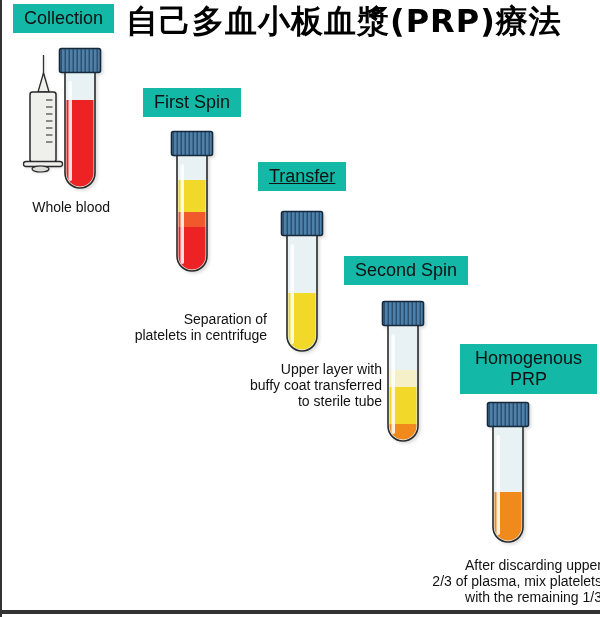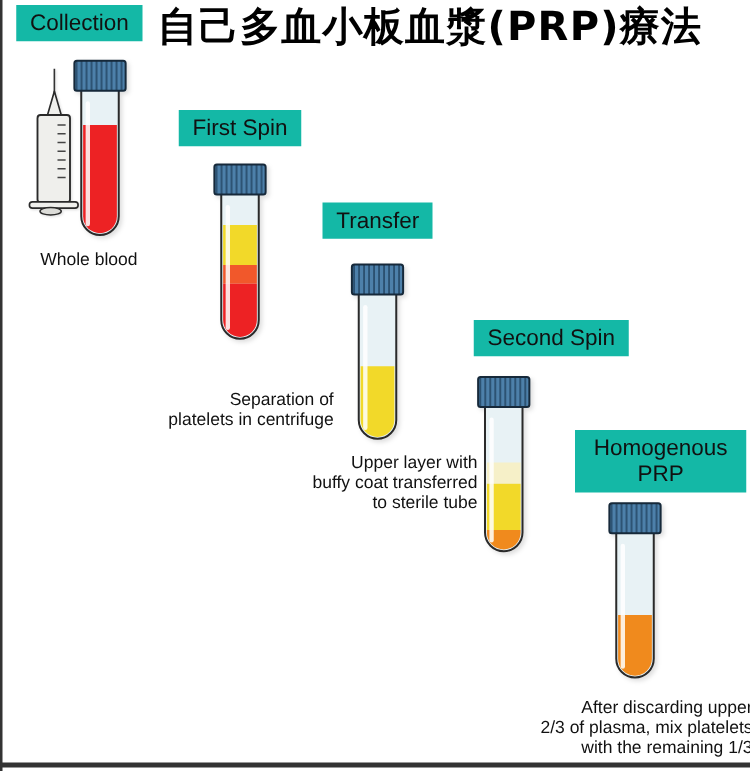--- a/index.html
+++ b/index.html
@@ -48,22 +48,22 @@
     </defs>
   </svg>
 
   <div class="edge-left"></div>
   <div class="edge-bottom"></div>
 
   <h1 class="title">自己多血小板血漿(PRP)療法</h1>
 
   <div class="step-label" style="left:13px;top:4px;">Collection</div>
   <div class="step-label" style="left:143px;top:88px;">First Spin</div>
-  <div class="step-label" style="left:258px;top:162px;">Transfer</div>
-  <div class="step-label" style="left:344px;top:256px;margin-left:35px;">Second Spin</div>
+  <div class="step-label" style="left:258px;top:162px;text-decoration:underline;">Transfer</div>
+  <div class="step-label" style="left:344px;top:256px;">Second Spin</div>
   <div class="step-label" style="left:440px;top:344px;width:115px;margin-left:20px;">Homogenous PRP</div>
 
   <svg class="syringe" viewBox="0 0 52 120">
     <line x1="29.5" y1="1" x2="29.5" y2="21" stroke="#333" stroke-width="1.3"></line>
     <polygon points="29.5,19 24,38 35,38" stroke="#2a2a2a" stroke-width="1.3" stroke-linejoin="round" fill="#efefec"></polygon>
     <rect x="16" y="38" width="26" height="70" rx="2.5" stroke="#2a2a2a" stroke-width="1.5" fill="#efefec"></rect>
     <g>
       <line class="tick" x1="32" y1="46" x2="38.5" y2="46"></line>
       <line class="tick" x1="32" y1="53" x2="38.5" y2="53"></line>
       <line class="tick" x1="32" y1="60" x2="38.5" y2="60"></line>

